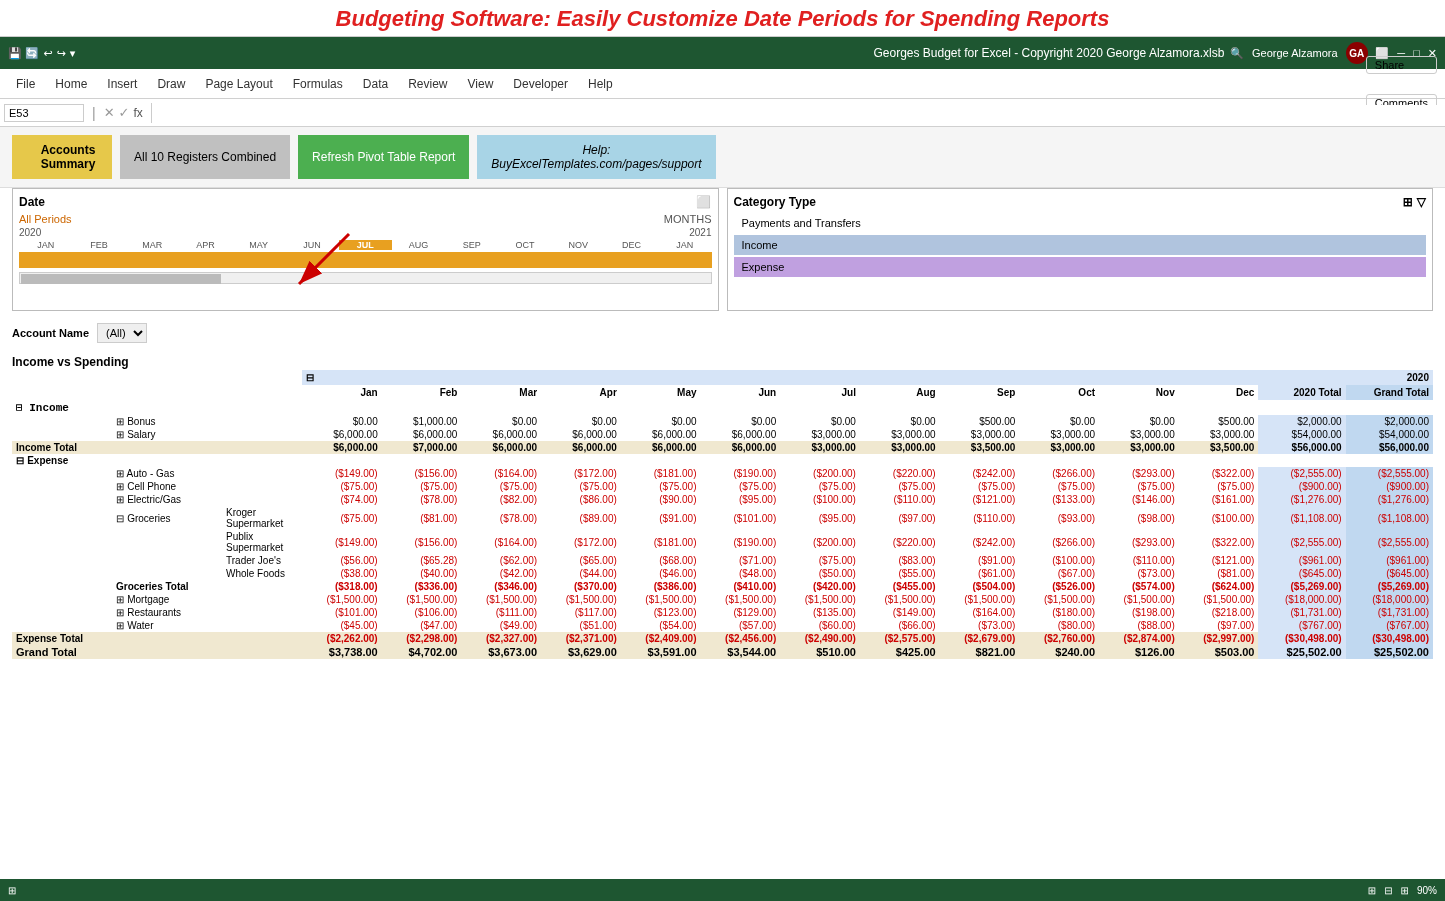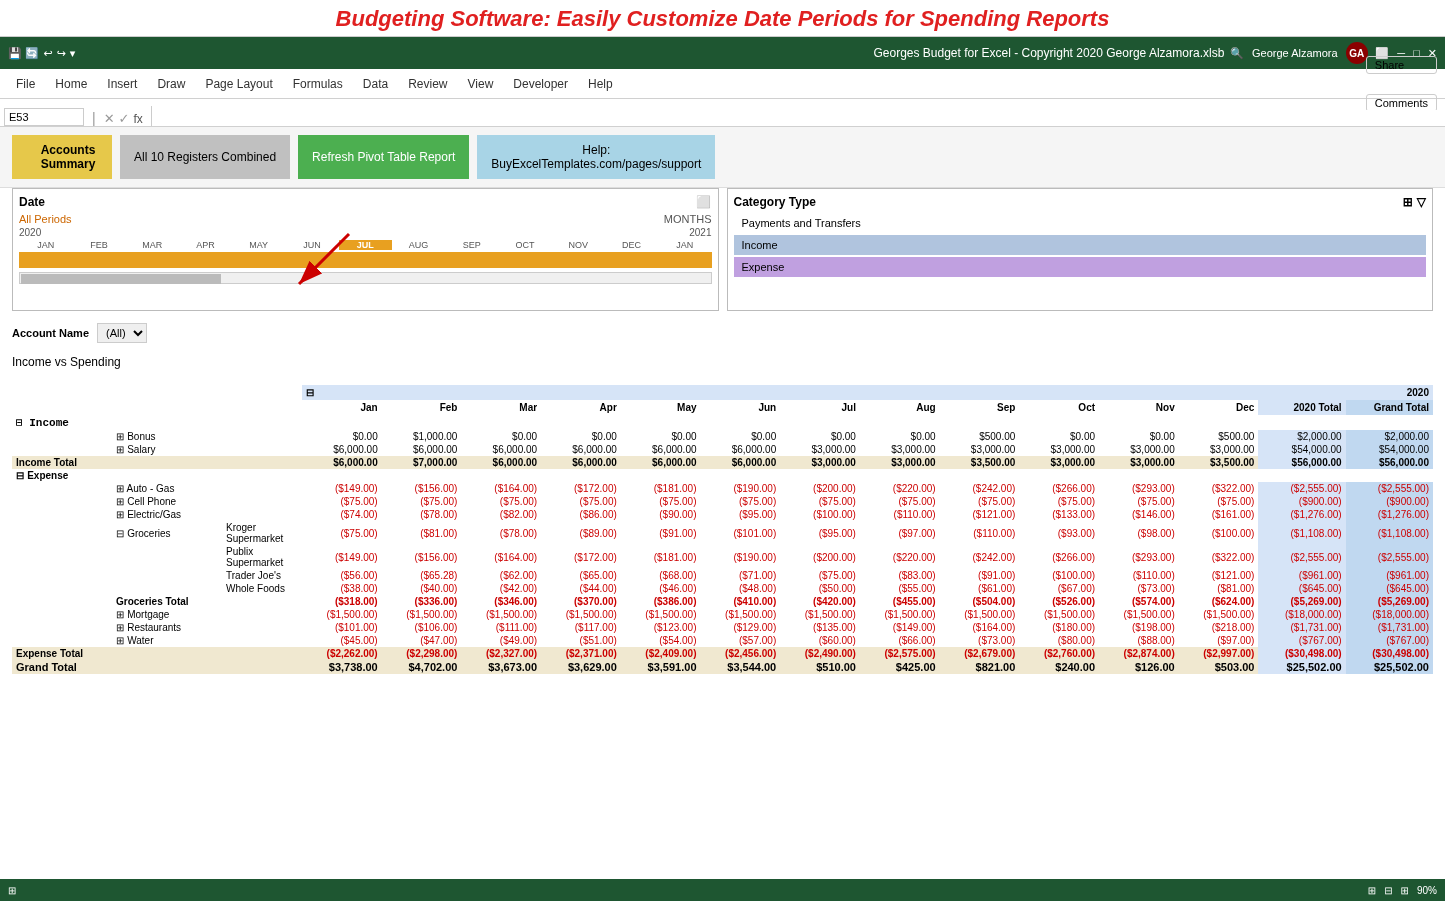--- a/index.html
+++ b/index.html
@@ -46,21 +46,21 @@
     }
     .menu-item { padding: 4px 8px; cursor: pointer; font-size: 12px; color: #333; }
     .menu-right { margin-left: auto; display: flex; gap: 20px; flex-direction: column; }
     .share-btn { border: 1px solid #ccc; padding: 2px 8px; border-radius: 3px; cursor: pointer; font-size: 11px; }
 
     
     .formula-bar {
       background: #fff;
       border-bottom: 1px solid #d0d0d0;
       display: flex;
-      align-items: flex-end;
+      align-items: center;
       height: 28px;
       padding: 0 4px;
       gap: 4px;
     }
     .cell-ref { width: 80px; border: 1px solid #ccc; padding: 2px 4px; font-size: 11px; }
     .formula-sep { width: 1px; background: #ccc; height: 20px; margin: 0 4px; }
     .formula-input { flex: 1; border: none; outline: none; font-size: 11px; padding: 2px 4px; }
 
     
     .nav-buttons {
@@ -105,21 +105,21 @@
     .cat-item-blue { background: #b0c4de; }
     .cat-item-purple { background: #c0a0e0; }
 
     
     .account-filter { padding: 8px 12px; display: flex; align-items: center; gap: 8px; }
     .account-label { font-size: 11px; font-weight: bold; }
     .account-select { border: 1px solid #ccc; padding: 2px 4px; font-size: 11px; }
 
     
     .table-section { padding: 4px 12px; overflow-x: auto; }
-    .section-title { font-size: 12px; font-weight: normal; margin-bottom: 16px; }
+    .section-title { font-size: 12px; font-weight: bold; margin-bottom: 1px; }
 
     table { border-collapse: collapse; font-size: 10px; width: 100%; }
     th { background: #fff; font-weight: bold; padding: 2px 4px; text-align: right; border: none; }
     th.left { text-align: left; }
     td { padding: 1px 4px; text-align: right; border: none; }
     td.left { text-align: left; }
 
     .row-income-group td { font-weight: bold; font-size: 11px; font-family: Liberation Mono, monospace; }
     .row-sub td { }
     .row-total td { font-weight: bold; }
@@ -203,21 +203,21 @@
   <span style="color:#555; cursor:pointer; font-size:12px;">fx</span>
   <div class="formula-sep"></div>
   <input class="formula-input" type="text" value="" style="">
 </div>
 
 <div class="nav-buttons">
   <button class="nav-btn-yellow" style="white-space:pre-line;padding-left:26px;">Accounts
 Summary</button>
   <button class="nav-btn-gray">All 10 Registers Combined</button>
   <button class="nav-btn-green">Refresh Pivot Table Report</button>
-  <button class="nav-btn-blue" style="white-space:pre-line;">Help:
+  <button class="nav-btn-blue" style="white-space:pre-line;font-style:italic;">Help:
 BuyExcelTemplates.com/pages/support</button>
 </div>
 
 <div class="filter-section">
 
   <div class="filter-panel filter-panel-date">
     <div class="filter-header">
       <span>Date</span>
       <span style="cursor:pointer;">⬜</span>
     </div>

